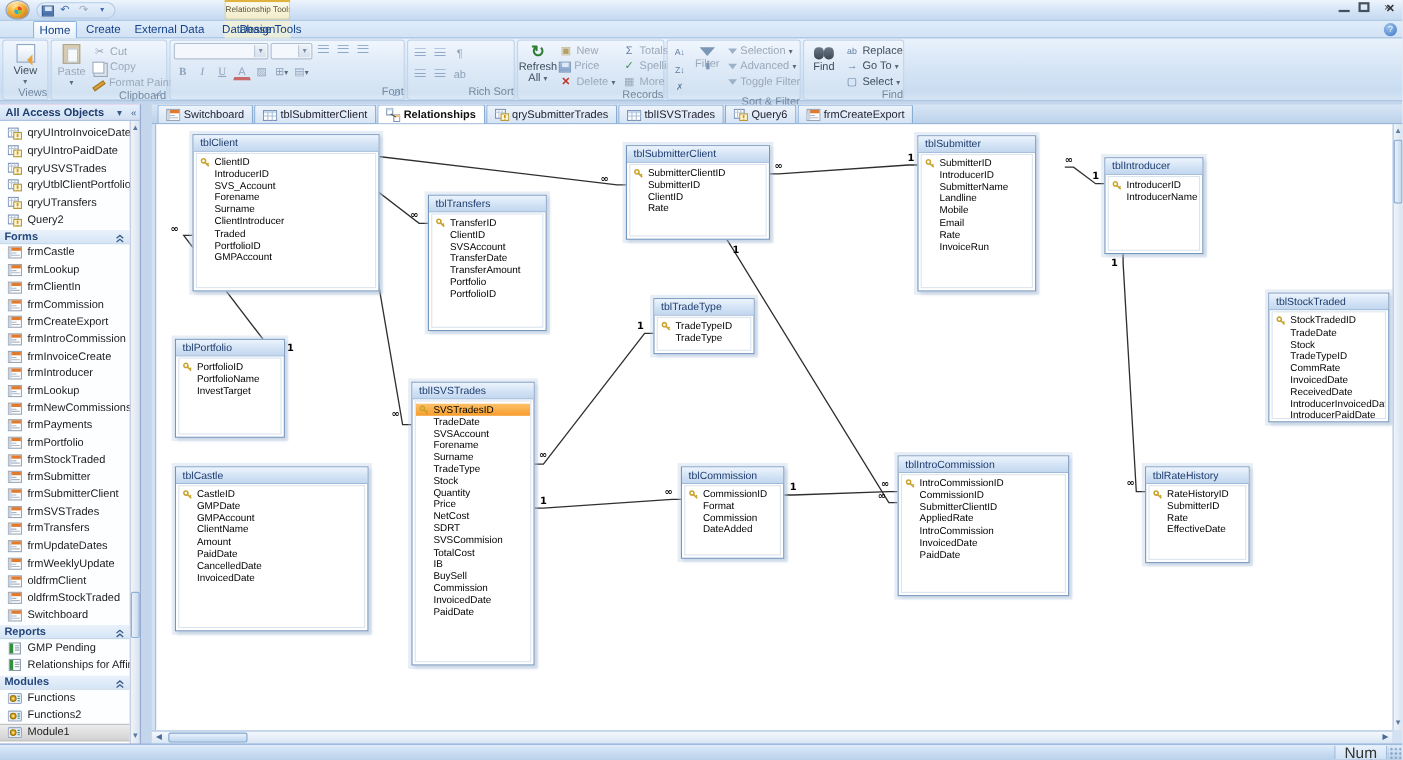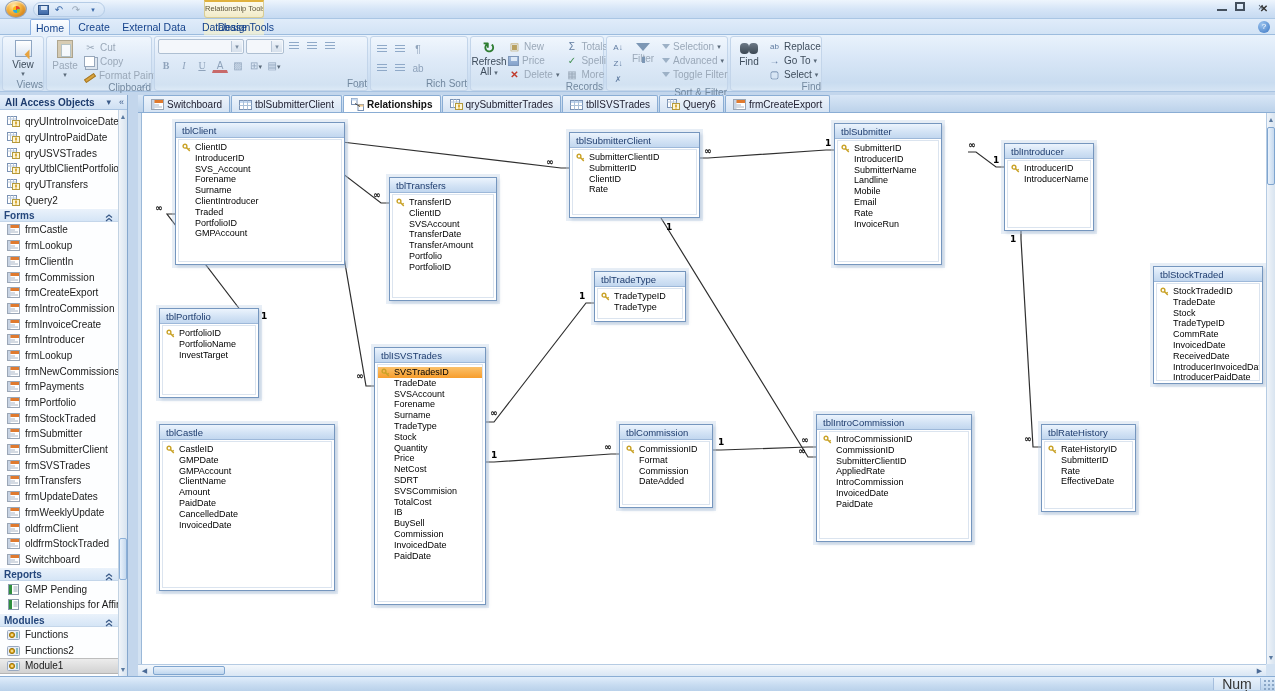--- a/index.html
+++ b/index.html
@@ -808,21 +808,21 @@
           <div class="tbl-h">tblPortfolio</div>
           <div class="tbl-b">
             <div class="fld"><span class="key"><svg width="9" height="9" viewBox="0 0 9 9">
                   <circle cx="3" cy="3.2" r="1.9" fill="none" stroke="#c9a227" stroke-width="1.4"></circle>
                   <path d="M4.4 4.6L7.8 8M6.3 6.5l1.4-1.2" stroke="#c9a227" stroke-width="1.4" fill="none"></path>
                 </svg></span><span>PortfolioID</span></div>
             <div class="fld"><span>PortfolioName</span></div>
             <div class="fld"><span>InvestTarget</span></div>
           </div>
         </div>
-        <div class="tbl" style="left: 17px; top: 311px; width: 176px; height: 167px;">
+        <div class="tbl" style="left: 17px; top: 311px; width: 176px; height: 150px;">
           <div class="tbl-h">tblCastle</div>
           <div class="tbl-b">
             <div class="fld"><span class="key"><svg width="9" height="9" viewBox="0 0 9 9">
                   <circle cx="3" cy="3.2" r="1.9" fill="none" stroke="#c9a227" stroke-width="1.4"></circle>
                   <path d="M4.4 4.6L7.8 8M6.3 6.5l1.4-1.2" stroke="#c9a227" stroke-width="1.4" fill="none"></path>
                 </svg></span><span>CastleID</span></div>
             <div class="fld"><span>GMPDate</span></div>
             <div class="fld"><span>GMPAccount</span></div>
             <div class="fld"><span>ClientName</span></div>
             <div class="fld"><span>Amount</span></div>

